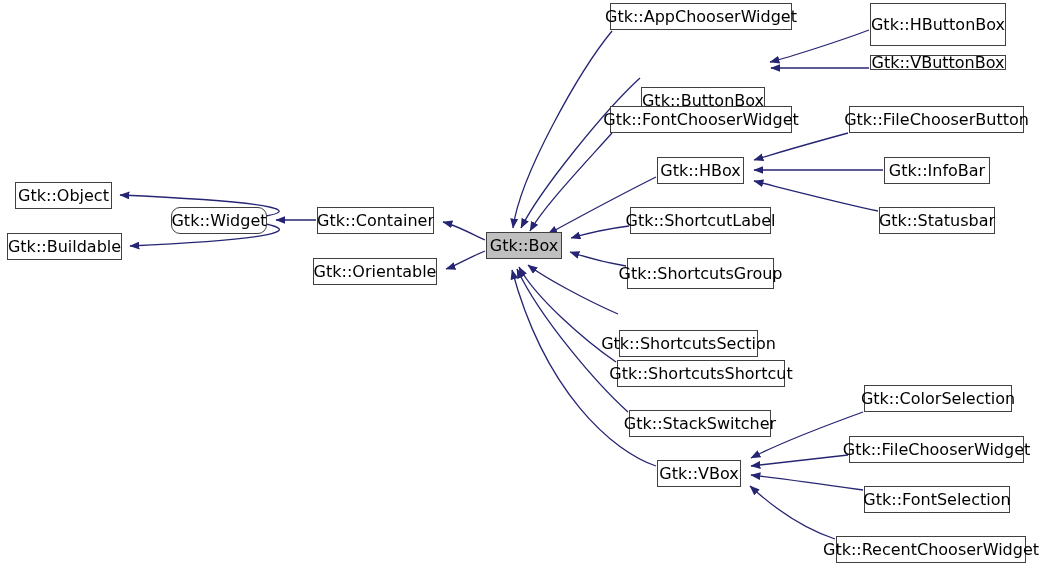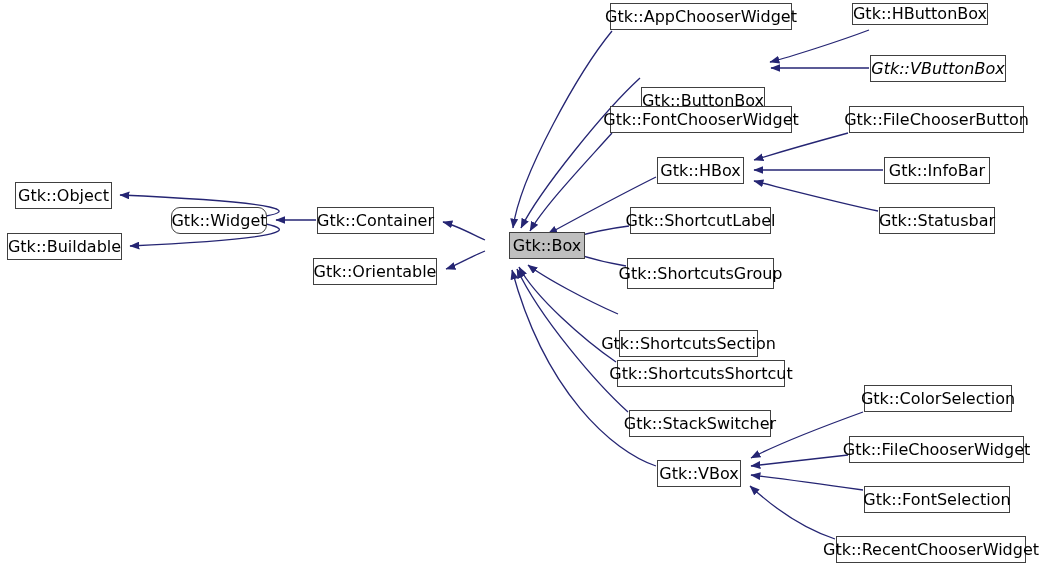--- a/index.html
+++ b/index.html
@@ -92,21 +92,21 @@
       </div>
       <div class="node" style="left: 171px; top: 207px; width: 96px; height: 27px; border-radius: 9px;">
         <span class="node-label">Gtk::Widget</span>
       </div>
       <div class="node" style="left: 317px; top: 207px; width: 117px; height: 27px;">
         <span class="node-label">Gtk::Container</span>
       </div>
       <div class="node" style="left: 313px; top: 258px; width: 124px; height: 27px;">
         <span class="node-label">Gtk::Orientable</span>
       </div>
-      <div class="node highlight" style="left: 486px; top: 232px; width: 76px; height: 27px; margin-left: 23px;">
+      <div class="node highlight" style="left: 486px; top: 232px; width: 76px; height: 27px;">
         <span class="node-label">Gtk::Box</span>
       </div>
       <div class="node" style="left: 610px; top: 3px; width: 182px; height: 27px;">
         <span class="node-label">Gtk::AppChooserWidget</span>
       </div>
       <div class="node" style="left: 641px; top: 55px; width: 124px; height: 27px; margin-top: 32px;">
         <span class="node-label">Gtk::ButtonBox</span>
       </div>
       <div class="node" style="left: 610px; top: 106px; width: 182px; height: 27px;">
         <span class="node-label">Gtk::FontChooserWidget</span>
@@ -125,24 +125,24 @@
       </div>
       <div class="node" style="left: 617px; top: 360px; width: 168px; height: 27px;">
         <span class="node-label">Gtk::ShortcutsShortcut</span>
       </div>
       <div class="node" style="left: 629px; top: 410px; width: 142px; height: 27px;">
         <span class="node-label">Gtk::StackSwitcher</span>
       </div>
       <div class="node" style="left: 657px; top: 460px; width: 84px; height: 27px;">
         <span class="node-label">Gtk::VBox</span>
       </div>
-      <div class="node" style="left: 852px; top: 3px; width: 136px; height: 22px;">
+      <div class="node" style="left: 870px; top: 3px; width: 136px; height: 43px;">
         <span class="node-label">Gtk::HButtonBox</span>
       </div>
-      <div class="node" style="left: 870px; top: 55px; width: 136px; height: 27px; font-style: italic;">
+      <div class="node" style="left: 870px; top: 55px; width: 136px; height: 15px;">
         <span class="node-label">Gtk::VButtonBox</span>
       </div>
       <div class="node" style="left: 849px; top: 106px; width: 175px; height: 27px; text-align: center;">
         <span class="node-label">Gtk::FileChooserButton</span>
       </div>
       <div class="node" style="left: 884px; top: 157px; width: 106px; height: 27px;">
         <span class="node-label">Gtk::InfoBar</span>
       </div>
       <div class="node" style="left: 879px; top: 207px; width: 116px; height: 27px;">
         <span class="node-label">Gtk::Statusbar</span>

